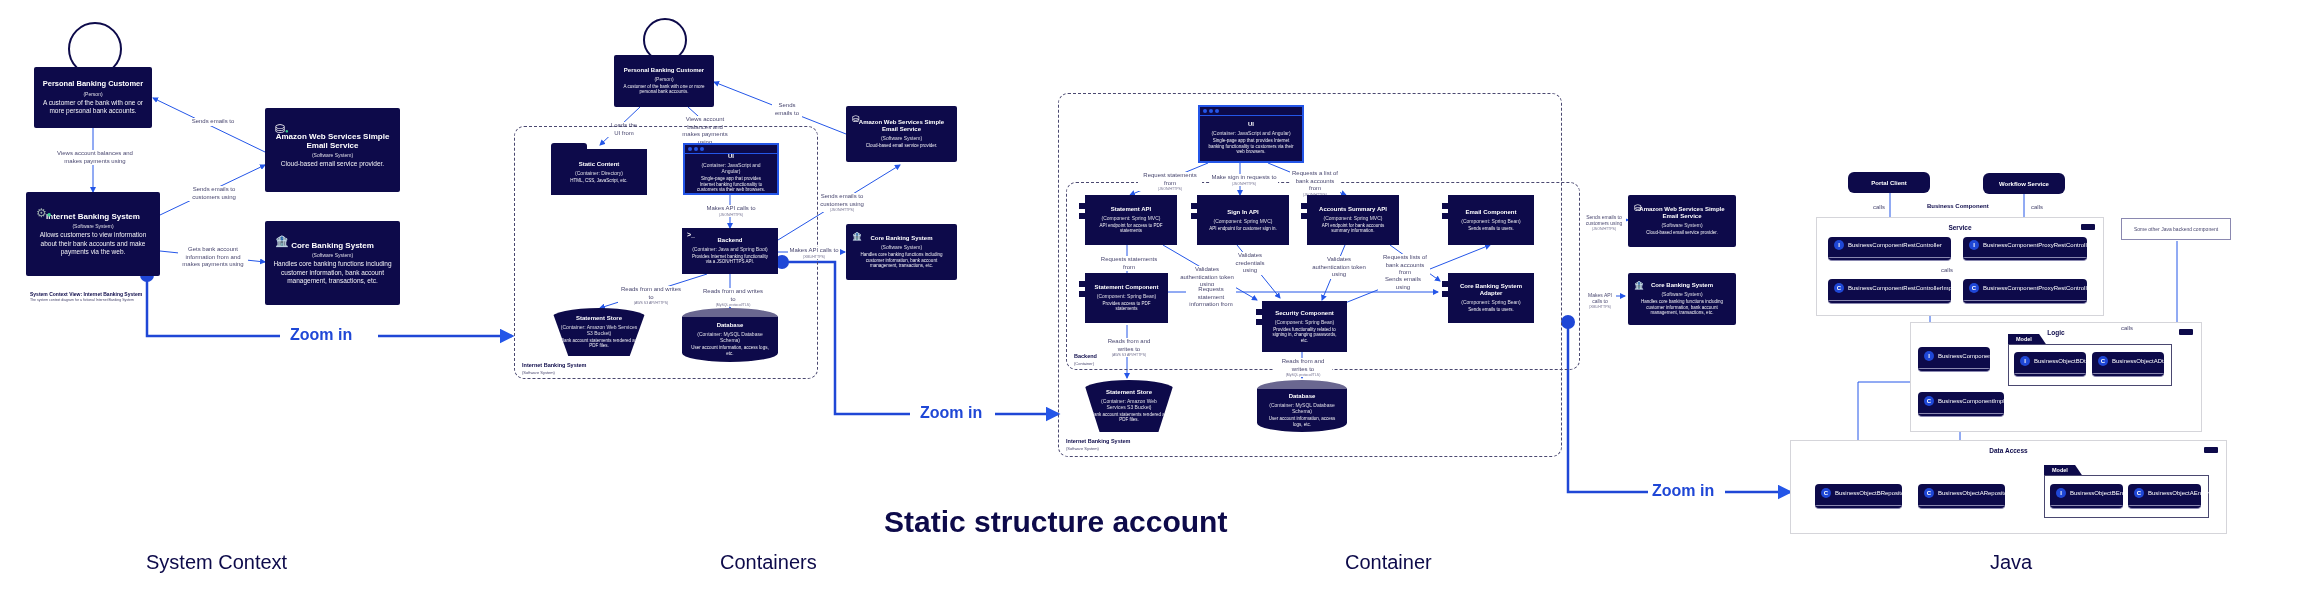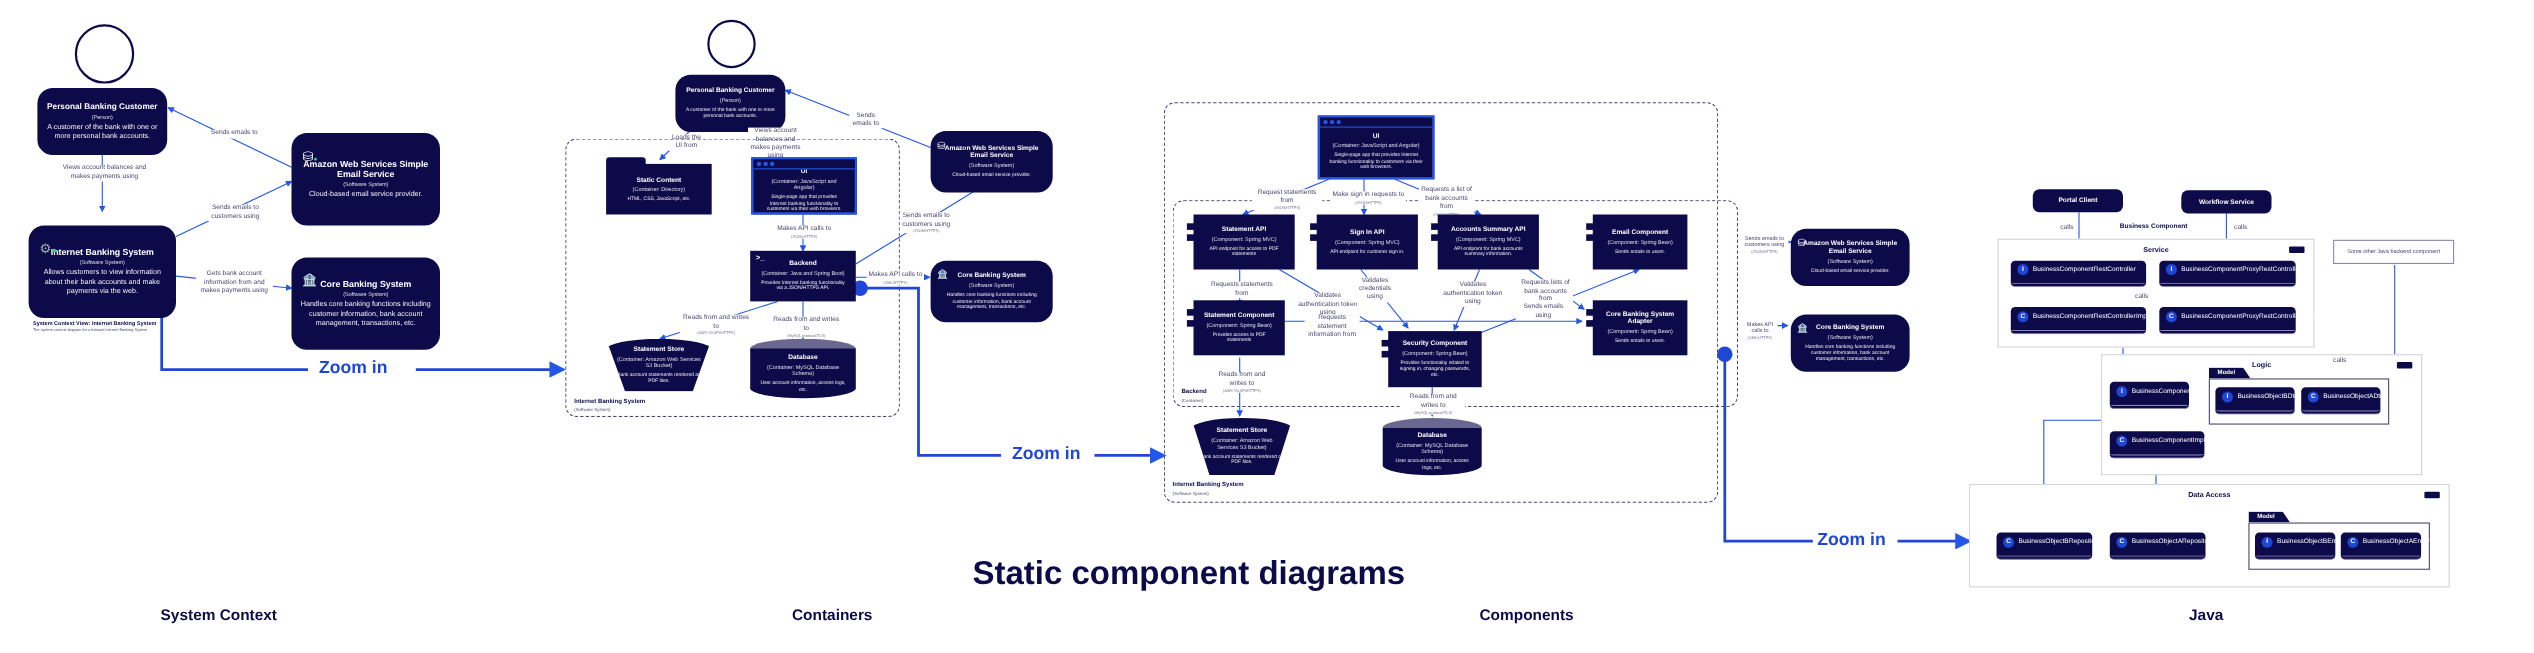--- a/index.html
+++ b/index.html
@@ -1,34 +1,34 @@
 <!DOCTYPE html>
 <html><head>
 <meta charset="utf-8">
 <style>
   html, body { margin:0; padding:0; background:#ffffff; }
   body { width:2304px; height:594px; position:relative; overflow:hidden; font-family:"Liberation Sans", sans-serif; color:#0d0a4a; }
   .abs { position:absolute; }
   .node { position:absolute; background:#0d0a4a; color:#fff; box-sizing:border-box; text-align:center; display:flex; flex-direction:column; justify-content:center; align-items:center; padding:4px 8px; }
-  .r { border-radius:14px;margin-top:13px; }
+  .r { border-radius:2px; }
   .rs { border-radius:6px; }
   .t { font-weight:bold; line-height:1.15; }
   .st { font-size:5px; opacity:.85; margin:2px 0; }
   .d { line-height:1.25; opacity:.95; }
   .lbl { position:absolute; font-size:6px; color:#4a4870; text-align:center; line-height:1.25; background:#fff; padding:0 1px; }
   .lbl small { display:block; font-size:3.5px; opacity:.8; }
   .dash { position:absolute; border:1.5px dashed #4a4870; border-radius:10px; box-sizing:border-box; }
   .bnd-t { position:absolute; font-size:7px; font-weight:bold; color:#0d0a4a; }
   .bnd-s { position:absolute; font-size:4px; color:#4a4870; }
   .bluebox { border:2px solid #2456e8; }
   .winbar { position:absolute; left:0; top:0; right:0; height:9px; background:#0d0a4a; border-bottom:1px solid #2456e8; display:flex; align-items:center; gap:2px; padding-left:3px; box-sizing:border-box; }
   .winbar i { width:4px; height:4px; border-radius:50%; background:#2456e8; display:inline-block; }
   .zoomlbl { position:absolute; font-size:16px; font-weight:bold; color:#1f47d6; }
   .bigtitle { position:absolute; font-size:30px; font-weight:bold; color:#0d0a4a; }
-  .sectitle { position:absolute; font-size:14px; font-weight:bold; color:#0d0a4a; }
+  .sectitle { position:absolute; font-size:20px; font-weight:normal; color:#0d0a4a; }
   .cls { position:absolute; background:#0d0a4a; color:#fff; border-radius:4px; font-size:6px; box-sizing:border-box; padding:6px 6px 10px 6px; display:flex; align-items:center; gap:4px; border-bottom:4px double #8a88b0; }
   .cls .ic { width:10px; height:10px; border-radius:50%; background:#1f47d6; color:#fff; font-size:6px; font-weight:bold; display:flex; align-items:center; justify-content:center; flex:none; }
   .pkg { position:absolute; border:1.5px solid #d5d5da; background:#fff; box-sizing:border-box; }
   .pkg .pt { position:absolute; left:0; right:0; top:6px; text-align:center; font-size:6.5px; font-weight:bold; color:#0d0a4a; }
   .pkg .tab { position:absolute; right:8px; top:6px; width:14px; height:6px; background:#0d0a4a; border-radius:1px; }
   .model { position:absolute; border:1.5px solid #4a4870; box-sizing:border-box; }
   .model .mt { position:absolute; top:-11px; left:-1px; height:10px; background:#0d0a4a; color:#fff; font-size:5.5px; font-weight:bold; padding:0 14px 0 8px; display:flex; align-items:center; clip-path:polygon(0 0, 82% 0, 100% 100%, 0 100%); }
   svg.lines { position:absolute; left:0; top:0; pointer-events:none; }
   .comp-notch::before, .comp-notch::after { content:""; position:absolute; left:-6px; width:10px; height:6px; background:#0d0a4a; }
   .comp-notch::before { top:8px; }
@@ -383,17 +383,17 @@
   </div>
 <div class="cls" style="left:2128px;top:484px;width:73px;height:25px;">
     <span class="ic">C</span>
     <span>BusinessObjectAEntity</span>
   </div>
 
 <div class="zoomlbl" style="left:290px;top:326px;">Zoom in</div>
 <div class="zoomlbl" style="left:920px;top:404px;">Zoom in</div>
 <div class="zoomlbl" style="left:1652px;top:482px;">Zoom in</div>
 
-<div class="bigtitle" style="left:884px;top:505px;">Static component diagrams</div>
+<div class="bigtitle" style="left:884px;top:505px;">Static structure account</div>
 <div class="sectitle" style="left:146px;top:551px;">System Context</div>
 <div class="sectitle" style="left:720px;top:551px;">Containers</div>
-<div class="sectitle" style="left:1345px;top:551px;">Components</div>
+<div class="sectitle" style="left:1345px;top:551px;">Container</div>
 <div class="sectitle" style="left:1990px;top:551px;">Java</div>
 
 </body></html>

